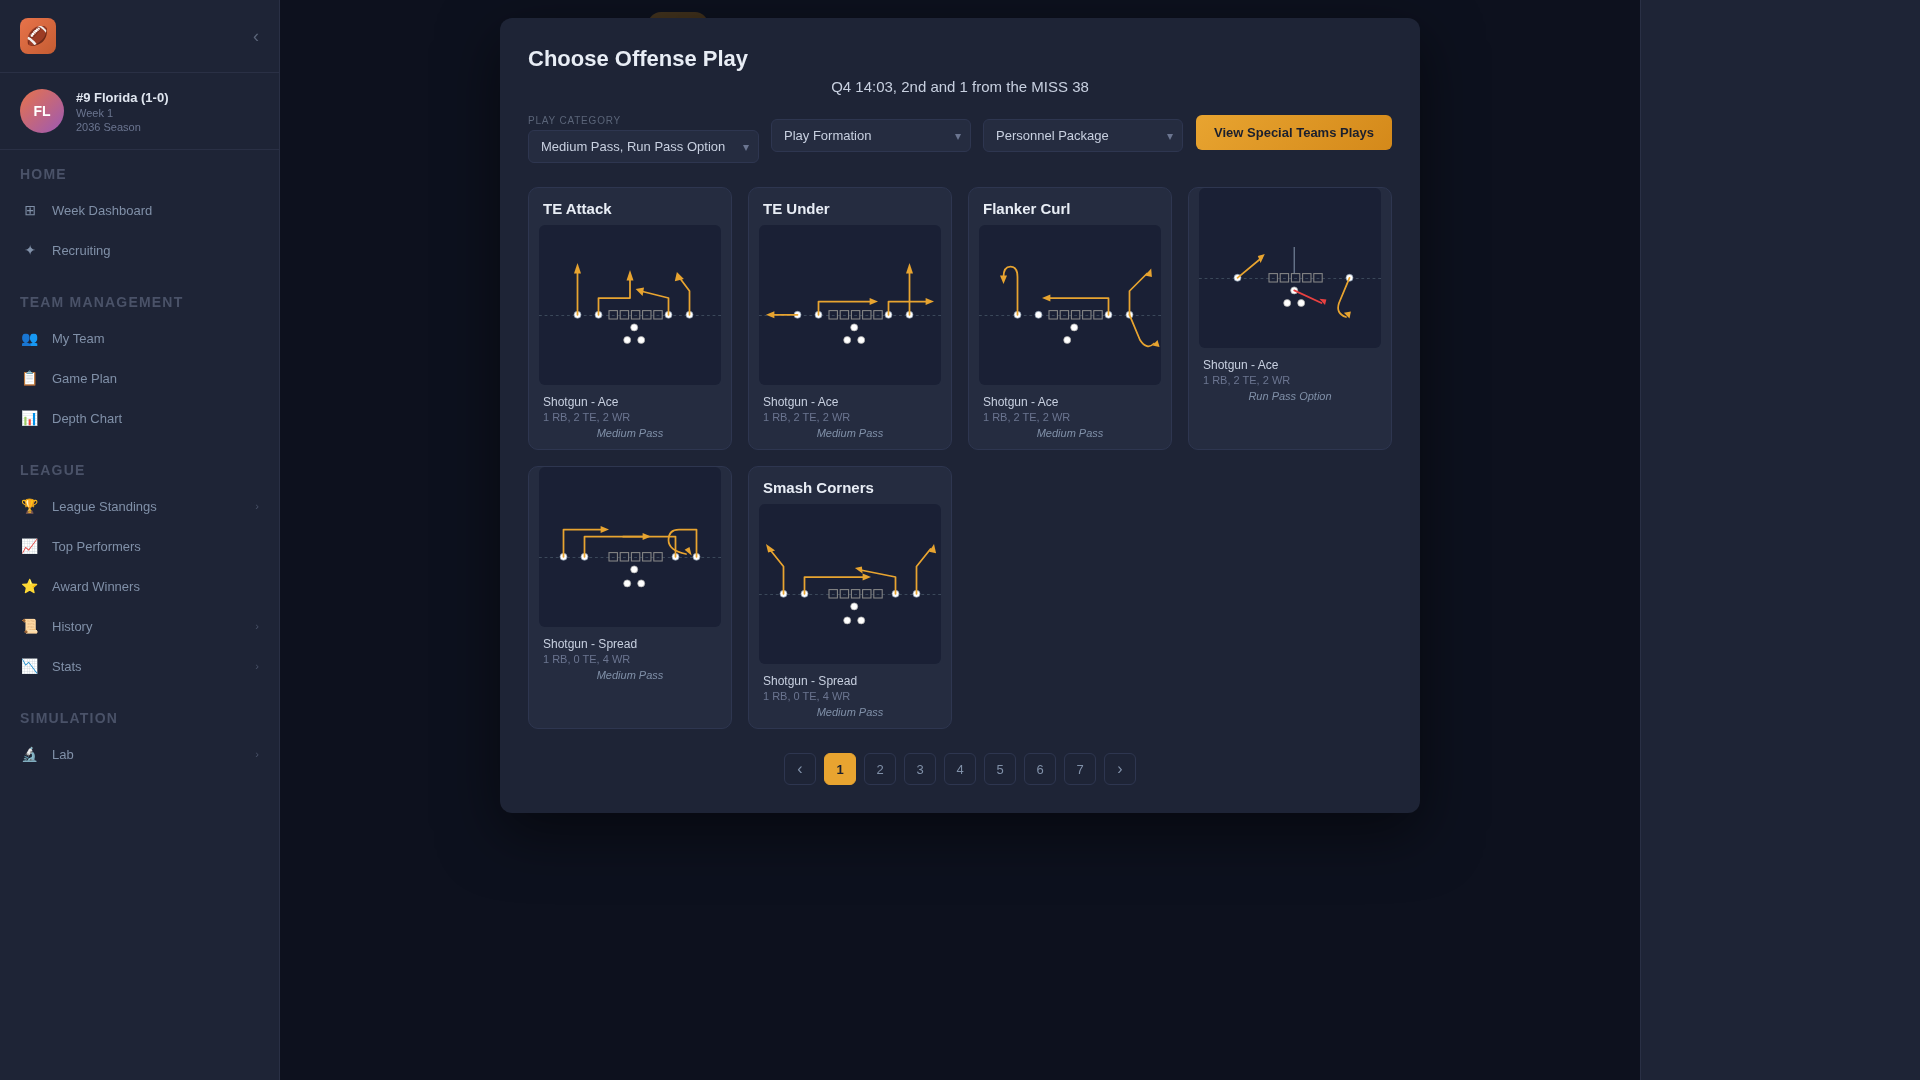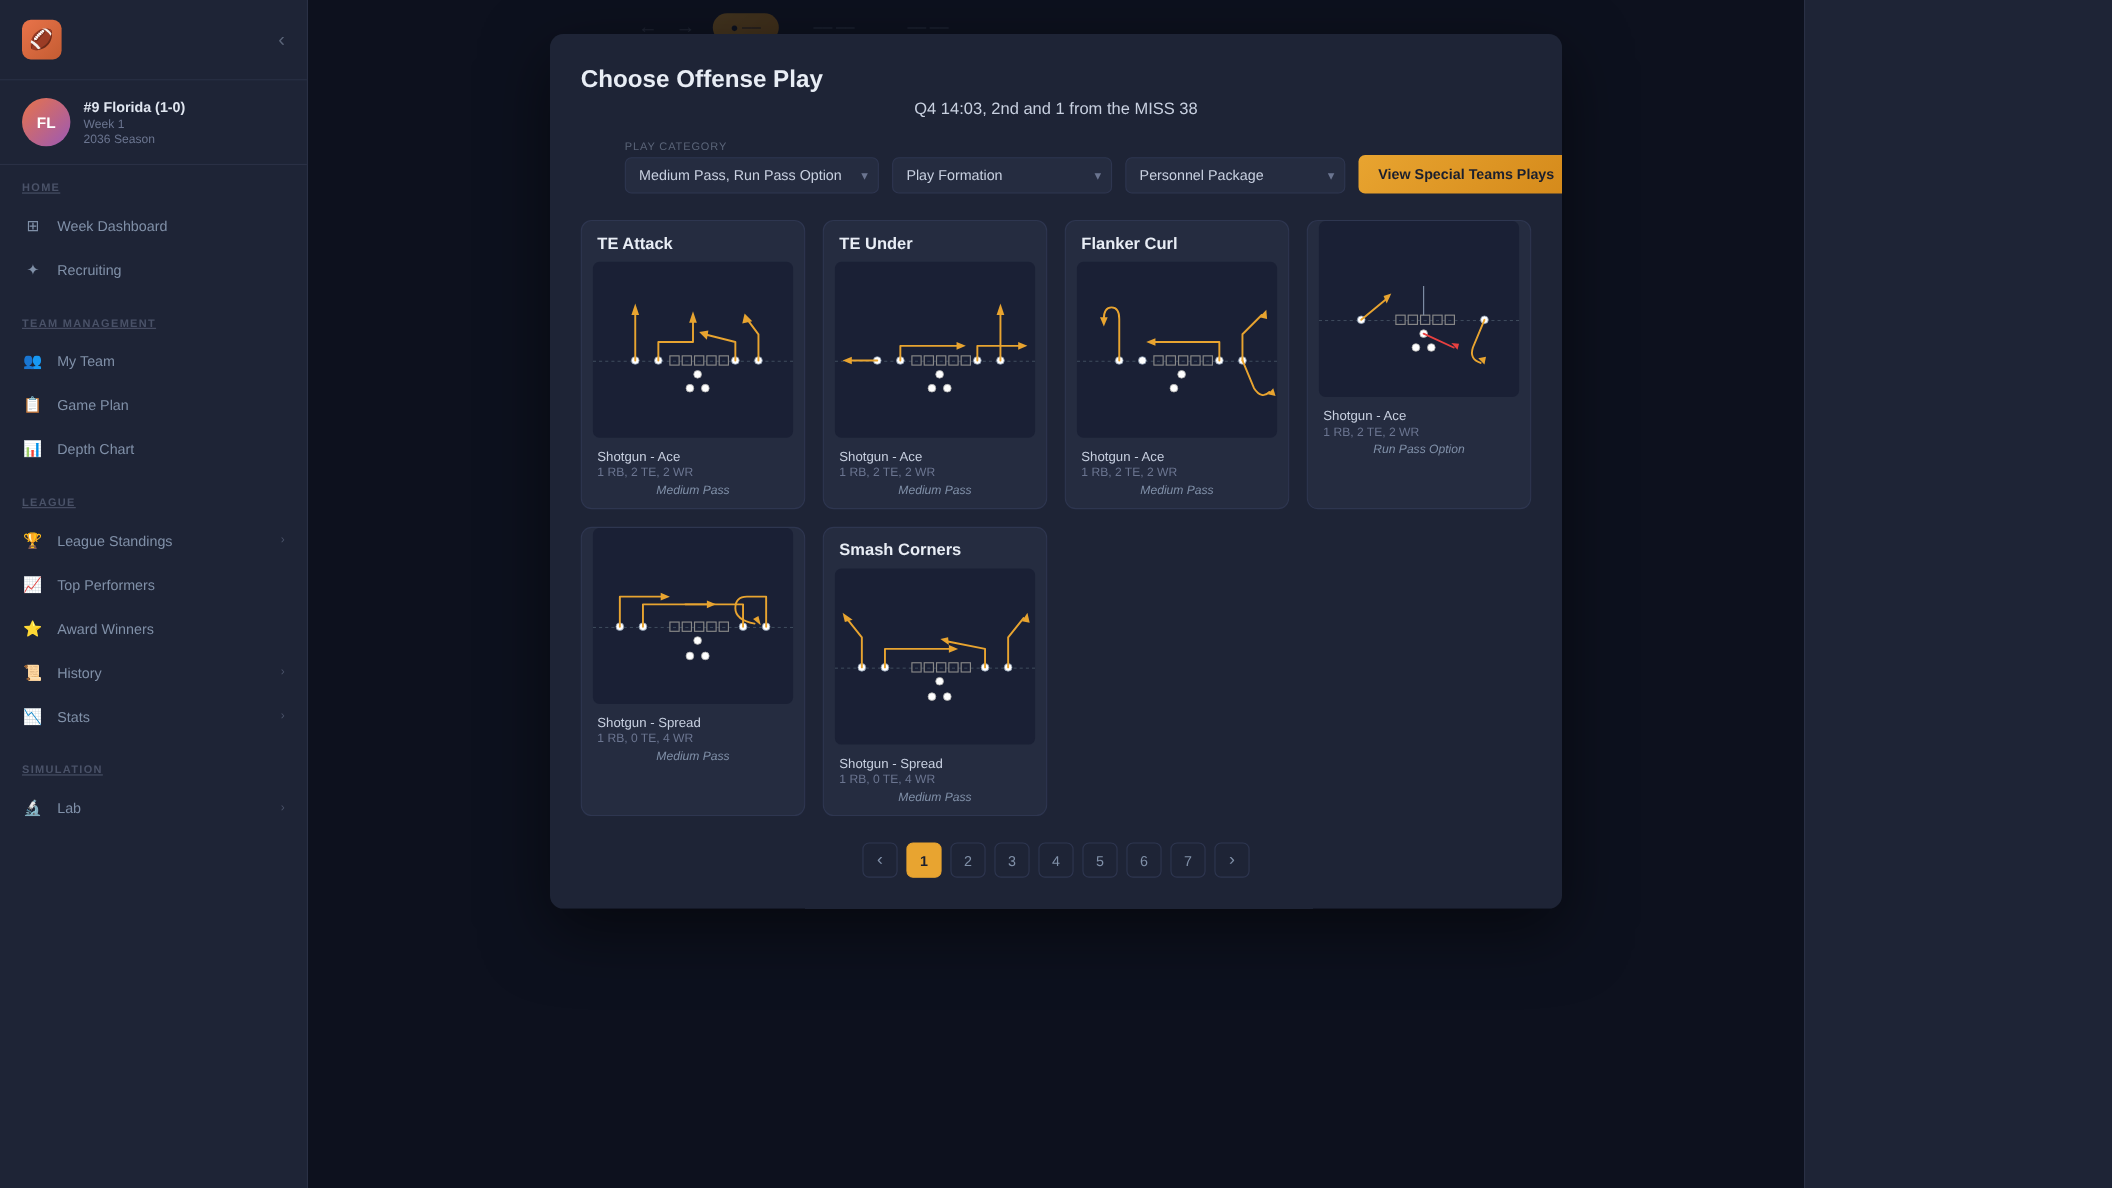--- a/index.html
+++ b/index.html
@@ -71,27 +71,26 @@
 
     .team-info { flex: 1; }
     .team-name { font-size: 13px; font-weight: 600; color: #e0e6f0; }
     .team-sub { font-size: 11px; color: #6b7590; margin-top: 2px; }
 
     .nav-section {
       padding: 16px 0 8px 0;
     }
 
     .nav-section-label {
-      font-size: 10px;
+      font-size: 14px;
       font-weight: 700;
       letter-spacing: 1.2px;
       color: #4a5268;
       padding: 0 20px 8px 20px;
       text-transform: uppercase;
-      text-decoration: underline;
     }
 
     .nav-item {
       display: flex;
       align-items: center;
       gap: 12px;
       padding: 10px 20px;
       cursor: pointer;
       color: #8090a8;
       font-size: 13px;
@@ -132,21 +131,21 @@
 
     
     .modal-overlay {
       position: absolute;
       inset: 0;
       background: rgba(10, 14, 26, 0.75);
       z-index: 10;
       display: flex;
       align-items: flex-start;
       justify-content: center;
-      padding: 31px;
+      padding: 18px;
     }
 
     .modal {
       background: #1e2436;
       border-radius: 12px;
       width: 920px;
       max-height: 820px;
       overflow-y: auto;
       padding: 28px;
       box-shadow: 0 20px 60px rgba(0,0,0,0.5);
@@ -166,24 +165,23 @@
       margin-bottom: 20px;
     }
 
     .modal-subtitle span {
       color: #c8d0e0;
       font-weight: 500;
     }
 
     .filter-row {
       display: flex;
-      align-items: flex-end;
+      align-items: flex-start;
       gap: 12px;
       margin-bottom: 24px;
-      margin-left: 40px;
     }
 
     .filter-group {
       display: flex;
       flex-direction: column;
       gap: 4px;
     }
 
     .filter-label {
       font-size: 10px;

